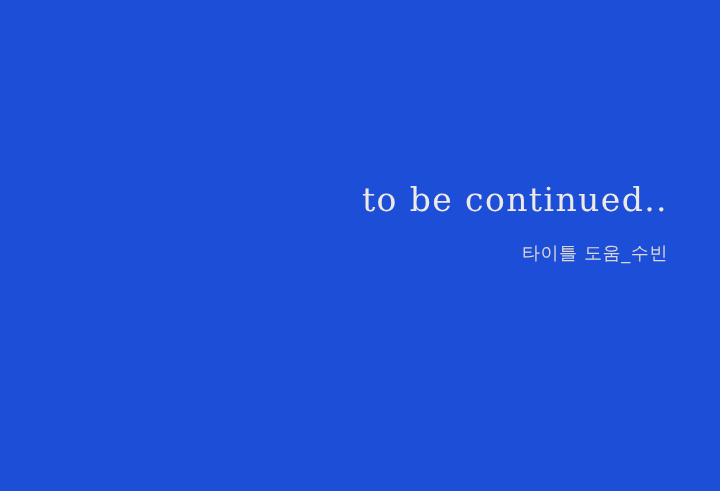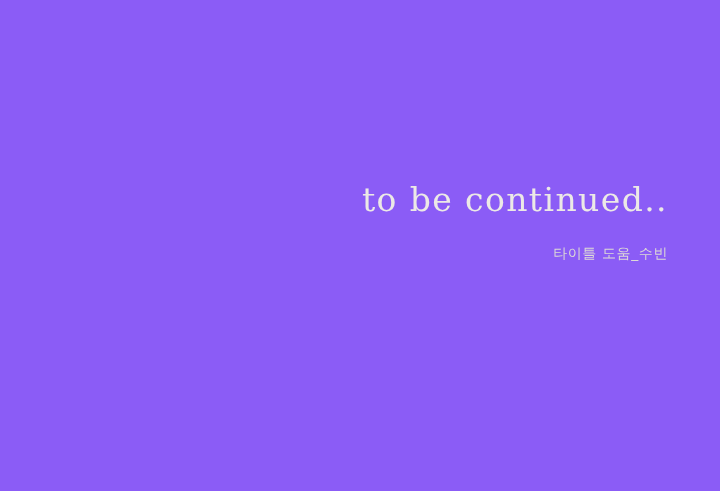--- a/index.html
+++ b/index.html
@@ -12,21 +12,21 @@
     width: 720px;
     height: 491px;
     overflow: hidden;
     font-family: "Liberation Serif", "DejaVu Serif", serif;
   }
 
   #screen {
     position: relative;
     width: 720px;
     height: 491px;
-    background: #8b5cf6;
+    background: #1d4ed8;
   }
 
   
   .title-line {
     position: absolute;
     left: 0;
     top: 180px;
     width: 668px;
     text-align: right;
     white-space: pre;
@@ -42,21 +42,21 @@
   
   .credit-line {
     position: absolute;
     left: 0;
     top: 240px;
     width: 668px;
     text-align: right;
     white-space: pre;
     color: #ddd9d6;
     font-family: "DejaVu Sans", "Liberation Sans", sans-serif;
-    font-size: 14px;
+    font-size: 18px;
     font-weight: 400;
     letter-spacing: 0.6px;
     line-height: 26px;
   }
 </style>
 </head>
 <body>
 
 <div id="screen">
 

